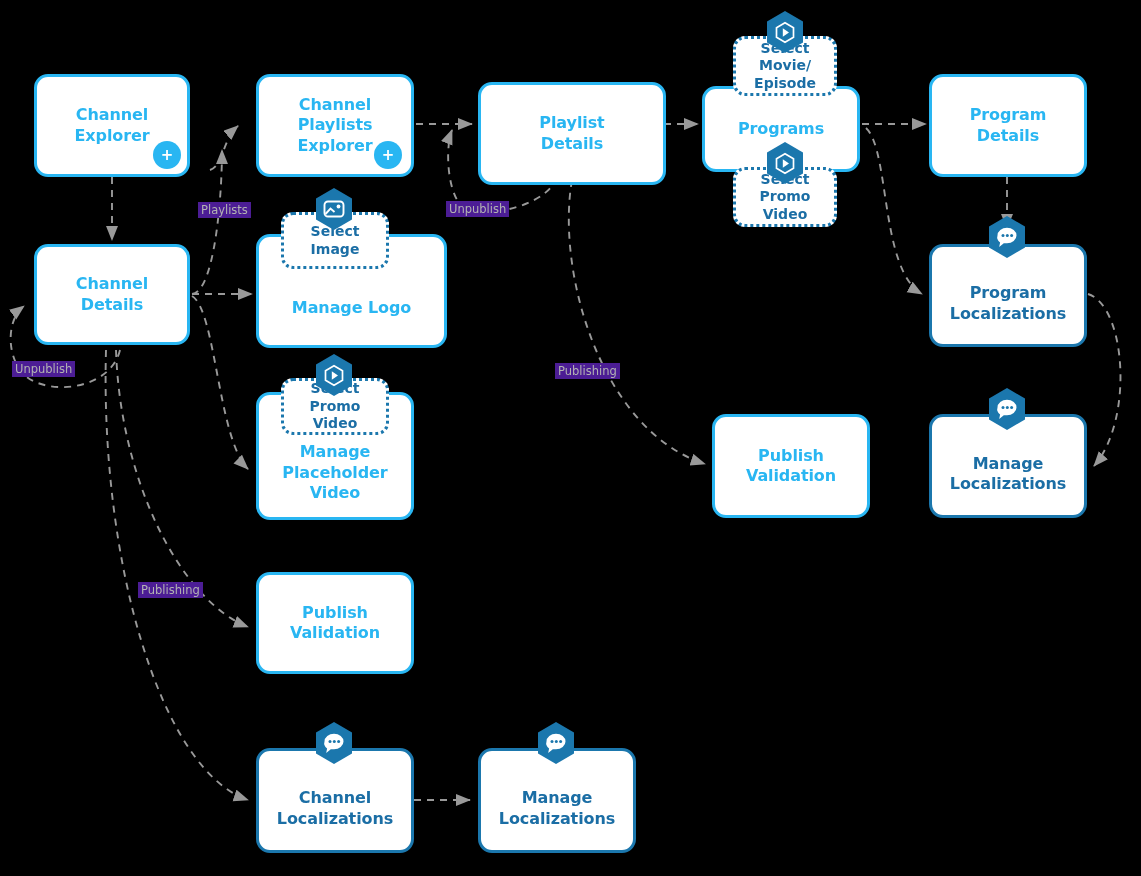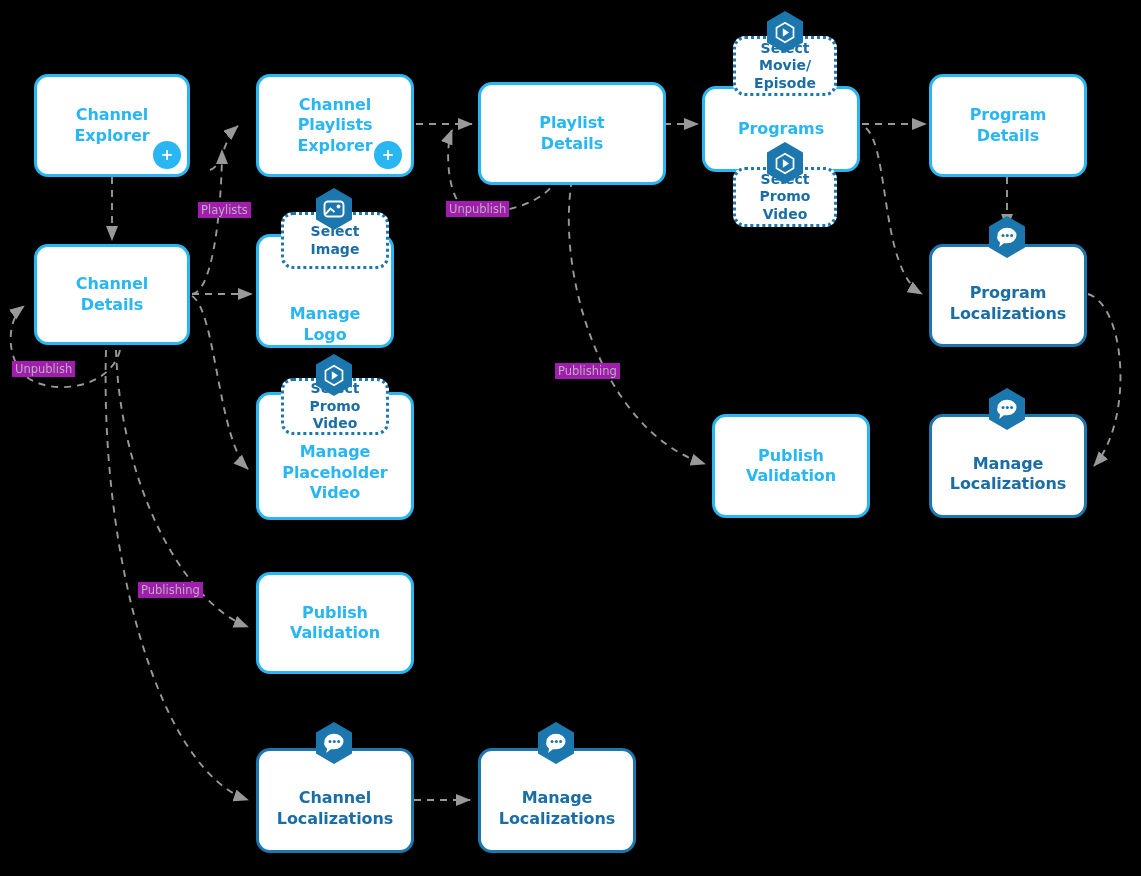--- a/index.html
+++ b/index.html
@@ -86,21 +86,21 @@
     justify-content: center;
     z-index: 7;
     line-height: 1;
   }
   .edge-label {
     position: absolute;
     color: #b3b3b3;
     font-size: 11.5px;
     font-weight: normal;
     white-space: nowrap;
-    background: #a21caf;
+    background: #4c1d95;
     padding: 1px 3px;
     z-index: 6;
   }
 </style>
 </head>
 <body>
 
 <div id="canvas">
 
   <svg id="edge-layer" viewBox="0 0 1141 876">
@@ -161,21 +161,21 @@
   </div>
 
   <div class="node light" style="left:256px; top:74px; width:158px; height:103px;">
     <span class="node-label">Channel Playlists
 Explorer</span>
   </div>
   <div class="plus-badge" style="left:374px; top:141px;">
     <span>+</span>
   </div>
 
-  <div class="node light" style="left:256px; top:234px; width:138px; height:114px;align-items:flex-end;">
+  <div class="node light" style="left:256px; top:234px; width:191px; height:114px;">
     <span class="node-label" style="margin-top:34px;">Manage Logo</span>
   </div>
 
   <div class="overlay" style="left:281px; top:212px; width:108px; height:57px;">
     <span class="node-label">Select Image</span>
   </div>
   <div class="hex" style="left:311px; top:186px;">
     <svg viewBox="0 0 46 46" width="46" height="46">
       <polygon points="23,2 41,12.5 41,33.5 23,44 5,33.5 5,12.5" fill="#1b77ad"></polygon>
       <g fill="none" stroke="#ffffff" stroke-width="1.9">

